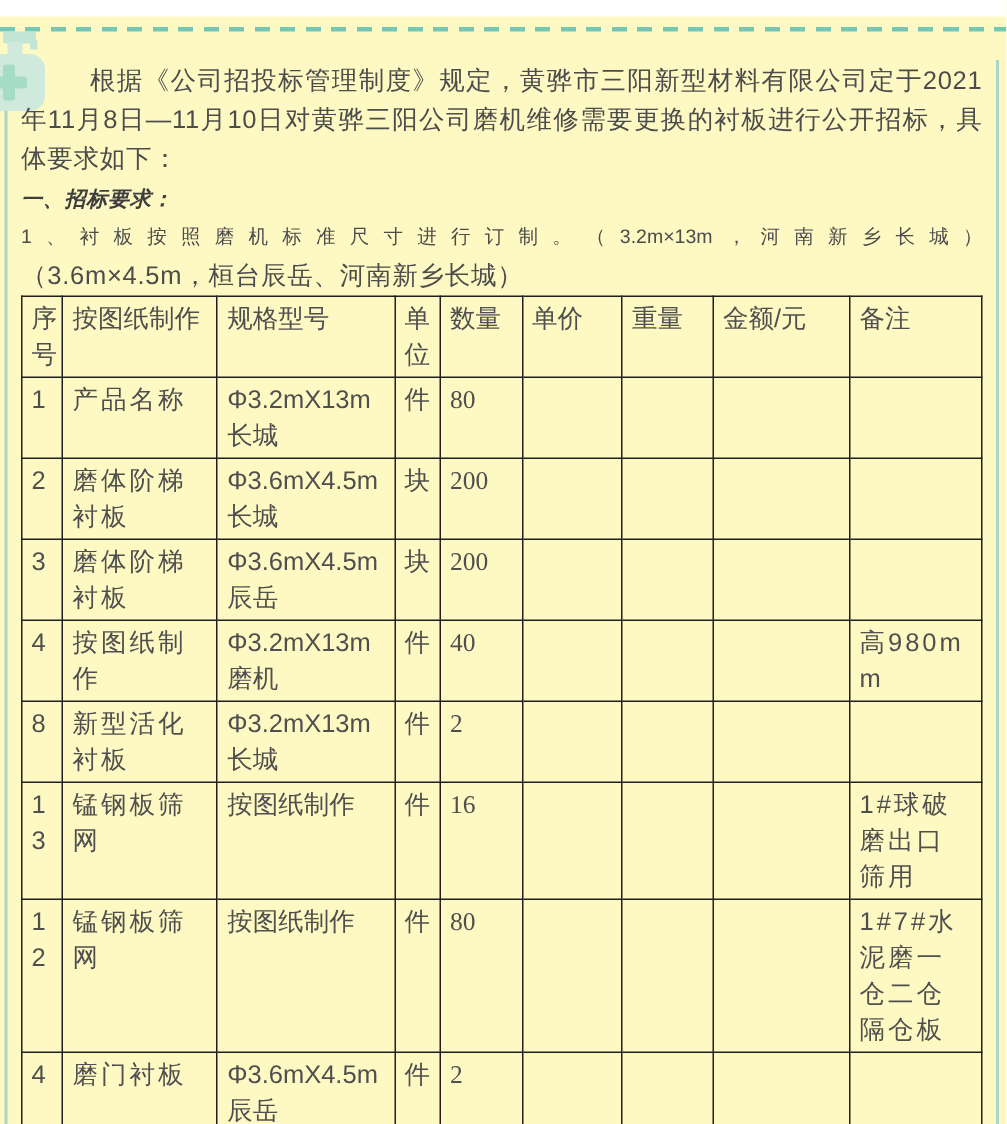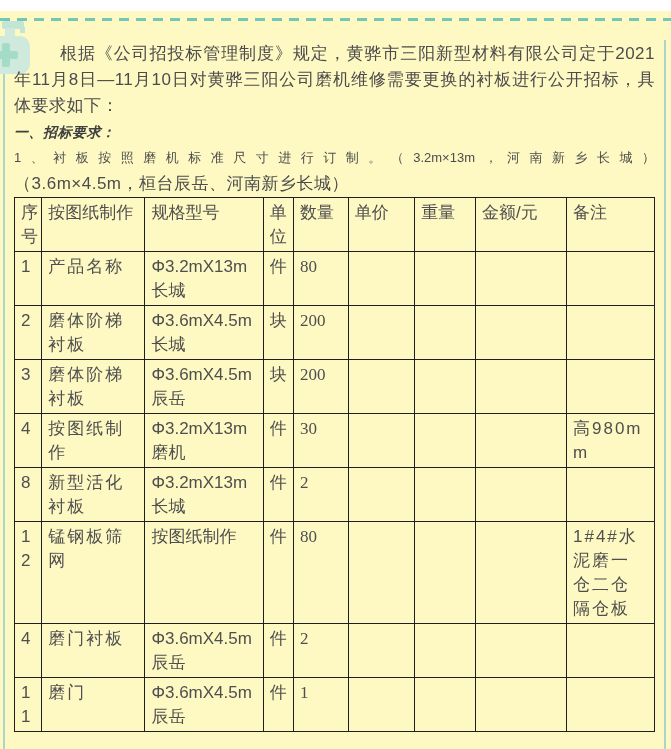--- a/index.html
+++ b/index.html
@@ -154,47 +154,58 @@
             <td class="col-price"></td>
             <td class="col-weight"></td>
             <td class="col-amount"></td>
             <td class="col-note"></td>
           </tr>
           <tr>
             <td class="col-seq">4</td>
             <td class="col-name">按图纸制作</td>
             <td class="col-spec">Φ3.2mX13m磨机</td>
             <td class="col-unit">件</td>
-            <td class="col-qty">30</td>
+            <td class="col-qty">40</td>
             <td class="col-price"></td>
             <td class="col-weight"></td>
             <td class="col-amount"></td>
             <td class="col-note">高980mm</td>
           </tr>
           <tr>
             <td class="col-seq">8</td>
             <td class="col-name">新型活化衬板</td>
             <td class="col-spec">Φ3.2mX13m长城</td>
             <td class="col-unit">件</td>
             <td class="col-qty">2</td>
             <td class="col-price"></td>
             <td class="col-weight"></td>
             <td class="col-amount"></td>
             <td class="col-note"></td>
           </tr>
           <tr>
+            <td class="col-seq">13</td>
+            <td class="col-name">锰钢板筛网</td>
+            <td class="col-spec">按图纸制作</td>
+            <td class="col-unit">件</td>
+            <td class="col-qty">16</td>
+            <td class="col-price"></td>
+            <td class="col-weight"></td>
+            <td class="col-amount"></td>
+            <td class="col-note">1#球破磨出口筛用</td>
+          </tr>
+          <tr>
             <td class="col-seq">12</td>
             <td class="col-name">锰钢板筛网</td>
             <td class="col-spec">按图纸制作</td>
             <td class="col-unit">件</td>
             <td class="col-qty">80</td>
             <td class="col-price"></td>
             <td class="col-weight"></td>
             <td class="col-amount"></td>
-            <td class="col-note">1#4#水泥磨一仓二仓隔仓板</td>
+            <td class="col-note">1#7#水泥磨一仓二仓隔仓板</td>
           </tr>
           <tr>
             <td class="col-seq">4</td>
             <td class="col-name">磨门衬板</td>
             <td class="col-spec">Φ3.6mX4.5m辰岳</td>
             <td class="col-unit">件</td>
             <td class="col-qty">2</td>
             <td class="col-price"></td>
             <td class="col-weight"></td>
             <td class="col-amount"></td>

